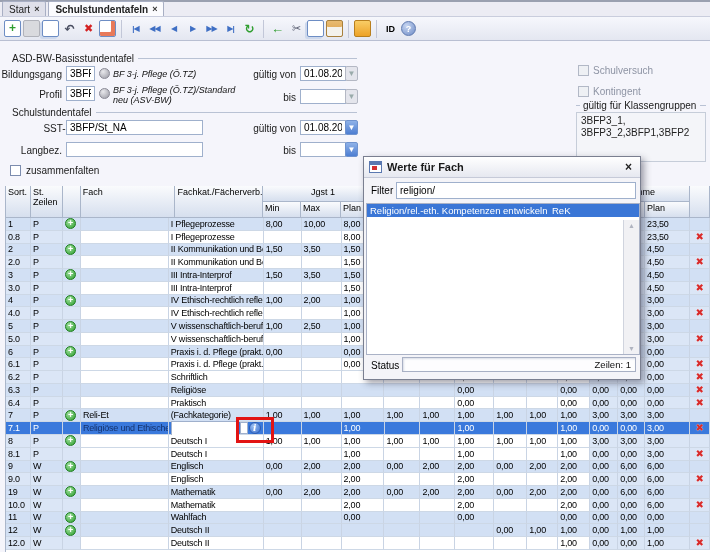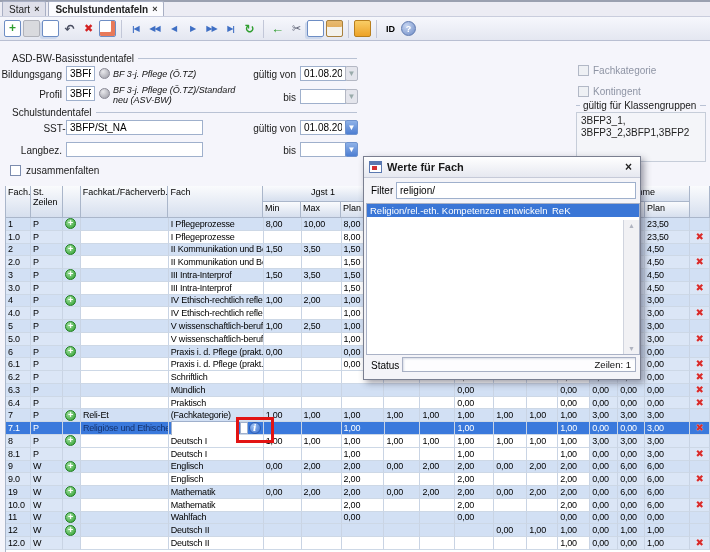--- a/index.html
+++ b/index.html
@@ -204,43 +204,43 @@
   <div class="flabel" style="left:0px;top:145px;width:62px;">Langbez.</div>
   <input class="finput" style="left: 66px; top: 142px; width: 137px;" value="">
   <div class="flabel" style="left:246px;top:145px;width:50px;">bis</div>
   <input class="finput" style="left: 300px; top: 142px; width: 46px;" value="">
   <span class="ddbtn" style="left:345px;top:142px;">▼</span>
 
   <span class="cb" style="left:10px;top:165px;"></span>
   <div class="cblabel" style="left:26px;top:165px;">zusammenfalten</div>
 
   <span class="cb disabled" style="left:578px;top:65px;"></span>
-  <div class="cblabel disabled" style="left:593px;top:65px;">Fachkategorie</div>
+  <div class="cblabel disabled" style="left:593px;top:65px;">Schulversuch</div>
   <span class="cb disabled" style="left:578px;top:86px;"></span>
   <div class="cblabel disabled" style="left:593px;top:86px;">Kontingent</div>
   <div class="legendrow" style="left:576px;top:100px;width:130px;">
     <span class="ln0"></span>
       <span>gültig für Klassengruppen</span>
       <span class="ln"></span>
   </div>
   <div id="kg-box">
     <div>3BFP3_1,</div>
     <div>3BFP3_2,3BFP1,3BFP2</div>
   </div>
 
   <div id="grid">
     <div id="ghead">
-        <div class="hcell" style="width: 25px; height: 32px;">Fach.</div>
+        <div class="hcell" style="width: 25px; height: 32px;">Sort.</div>
         <div class="hcell" style="width: 32px; height: 32px;">
           <div>St.</div>
           <div>Zeilen</div>
         </div>
         <div class="hcell" style="width: 18px; height: 32px;"></div>
+        <div class="hcell" style="width: 95px; height: 32px;">Fach</div>
         <div class="hcell" style="width: 88px; height: 32px;">Fachkat./Fächerverb.</div>
-        <div class="hcell" style="width: 95px; height: 32px;">Fach</div>
         <div class="hstack">
           <div class="hcell" style="width: 121px; height: 16px; text-align: center;">Jgst 1</div>
           <div style="display: flex;">
             <div class="hcell" style="width: 38px; height: 16px;">Min</div>
             <div class="hcell" style="width: 40px; height: 16px;">Max</div>
             <div class="hcell" style="width: 43px; height: 16px;">Plan</div>
           </div>
         </div>
         <div class="hstack">
           <div class="hcell" style="width: 110px; height: 16px; text-align: center;">Jgst 2</div>
@@ -285,21 +285,21 @@
           <div class="cell sh-b" style="width: 39px;"></div>
           <div class="cell sh-b" style="width: 33px;"></div>
           <div class="cell sh-b" style="width: 31px;"></div>
           <div class="cell sh-b" style="width: 32px;"></div>
           <div class="cell sh-b" style="width: 28px;"></div>
           <div class="cell sh-b" style="width: 27px;"></div>
           <div class="cell sh-b" style="width: 45px;">23,50</div>
           <div class="cell sh-b" style="width: 20px; justify-content: center;"></div>
         </div>
         <div class="trow">
-          <div class="cell sh-w tint" style="width: 25px;">1.0</div>
+          <div class="cell sh-w tint" style="width: 25px;">0.8</div>
           <div class="cell sh-w tint" style="width: 32px;">P</div>
           <div class="cell sh-w tint" style="width: 18px;"></div>
           <div class="cell sh-w" style="width: 88px;"></div>
           <div class="cell sh-w" style="width: 95px;">I Pflegeprozesse</div>
           <div class="cell sh-w" style="width: 38px;"></div>
           <div class="cell sh-w" style="width: 40px;"></div>
           <div class="cell sh-w" style="width: 43px;">8,00</div>
           <div class="cell sh-w" style="width: 36px;"></div>
           <div class="cell sh-w" style="width: 35px;"></div>
           <div class="cell sh-w" style="width: 39px;"></div>
@@ -553,21 +553,21 @@
           <div class="cell sh-w tint" style="width: 45px;">0,00</div>
           <div class="cell sh-w tint" style="width: 20px; justify-content: center;">
             <span class="xicon">✖</span>
           </div>
         </div>
         <div class="trow">
           <div class="cell sh-b" style="width: 25px;">6.3</div>
           <div class="cell sh-b" style="width: 32px;">P</div>
           <div class="cell sh-b" style="width: 18px;"></div>
           <div class="cell sh-b" style="width: 88px;"></div>
-          <div class="cell sh-b" style="width: 95px;">Mündlich</div>
+          <div class="cell sh-b" style="width: 95px;">Religiöse</div>
           <div class="cell sh-b" style="width: 38px;"></div>
           <div class="cell sh-b" style="width: 40px;"></div>
           <div class="cell sh-b" style="width: 43px;"></div>
           <div class="cell sh-b" style="width: 36px;"></div>
           <div class="cell sh-b" style="width: 35px;"></div>
           <div class="cell sh-b" style="width: 39px;">0,00</div>
           <div class="cell sh-b" style="width: 33px;"></div>
           <div class="cell sh-b" style="width: 31px;"></div>
           <div class="cell sh-b" style="width: 32px;">0,00</div>
           <div class="cell sh-b" style="width: 28px;">0,00</div>

